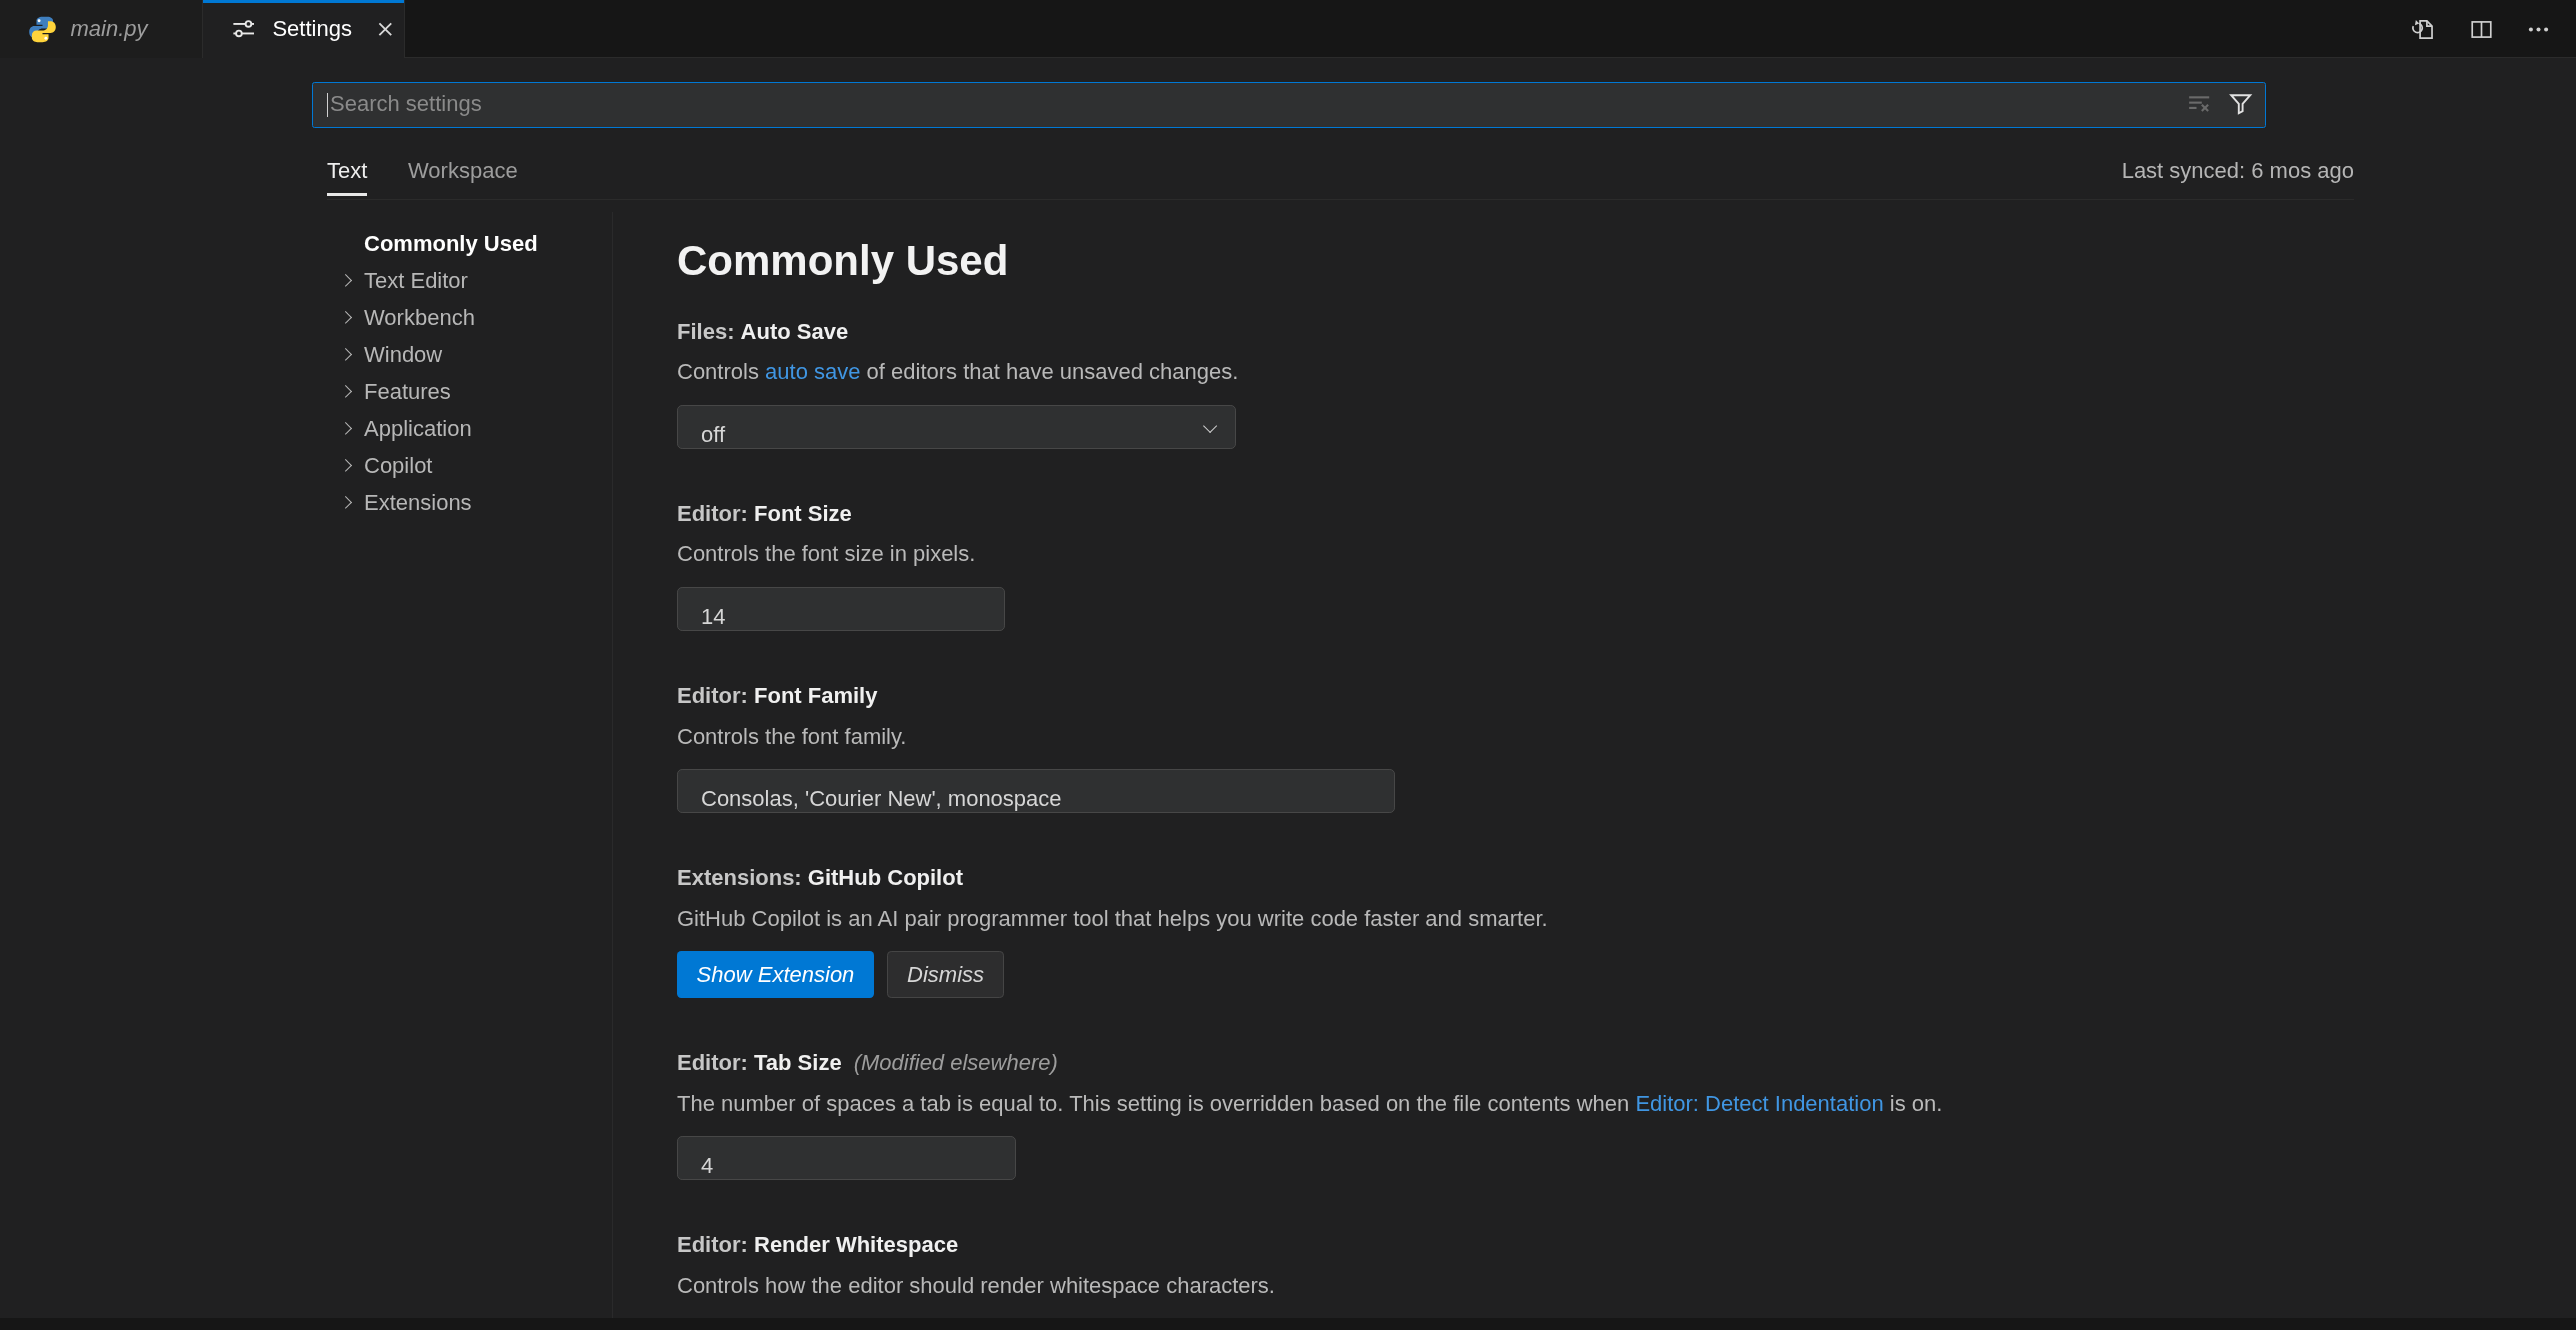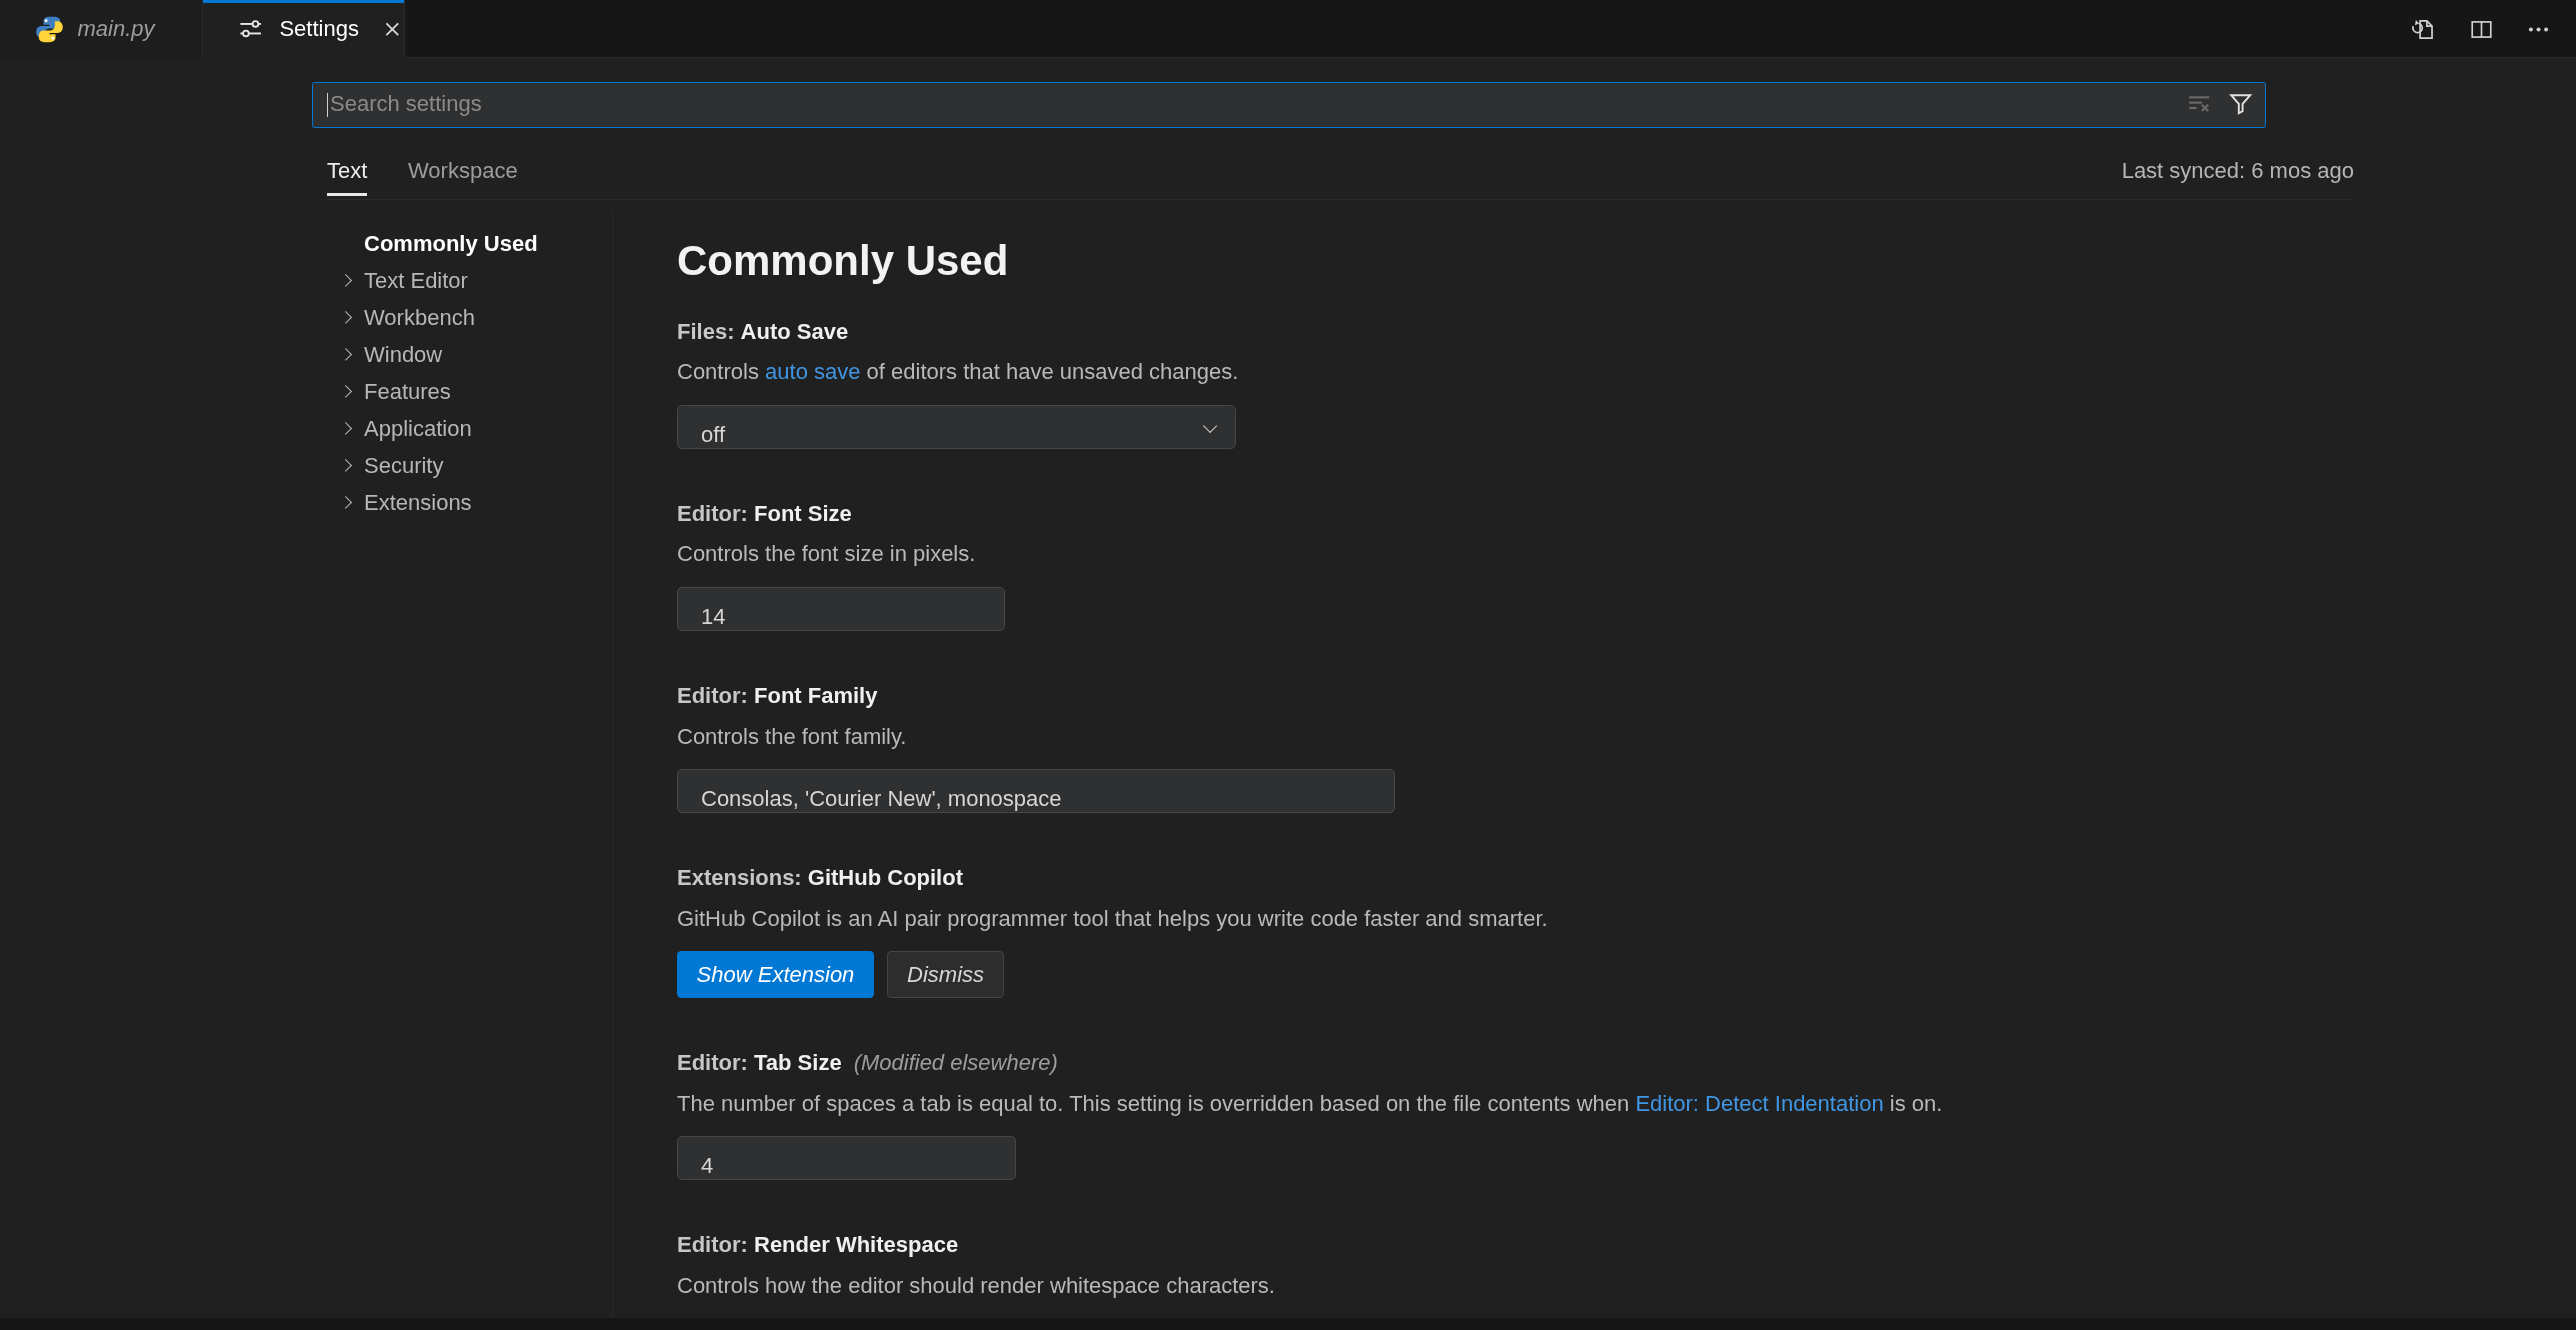--- a/index.html
+++ b/index.html
@@ -17,21 +17,21 @@
   }
   *{box-sizing:border-box;margin:0;padding:0}
   html,body{width:2576px;height:1330px;overflow:hidden;background:var(--bg-editor);
     font-family:"Liberation Sans","DejaVu Sans",sans-serif;color:var(--text-bright);}
   .stage{position:relative;width:2576px;height:1330px;}
 
   
   .tabbar{position:absolute;left:0;top:0;width:100%;height:58px;background:var(--bg-strip);}
   .tabbar .bottom-line{position:absolute;left:0;right:0;bottom:0;height:0.8px;background:var(--border);}
   .tab{position:absolute;top:0;height:58px;display:flex;align-items:center;gap:13.5px;
-    padding:0 35px;font-size:22px;cursor:default;text-align:right;}
+    padding:0 28px;font-size:22px;cursor:default;text-align:right;}
   .tab.inactive{left:0;width:203px;background:var(--bg-tab-inactive);color:var(--text-faint);
     border-right:0.8px solid var(--border);font-style:italic;}
   .tab.active{left:203px;width:202px;background:var(--bg-editor);color:#fff;z-index:2;
     border-right:0.8px solid var(--border);gap:16px;}
   .tab.active::before{content:"";position:absolute;left:0;right:0;top:0;height:2.5px;background:var(--accent);}
   .tab .close{margin-left:8.5px;display:flex;align-items:center;justify-content:center;
     width:29px;height:29px;border-radius:6.8px;}
   .editor-actions{position:absolute;right:22px;top:0;height:58px;display:flex;align-items:center;gap:27px;z-index:2;}
   .editor-actions .act{width:30.5px;height:30.5px;display:flex;align-items:center;justify-content:center;}
 
@@ -195,21 +195,21 @@
       <div class="toc-item">
         <span class="chev"></span>
         <span>Features</span>
       </div>
       <div class="toc-item">
         <span class="chev"></span>
         <span>Application</span>
       </div>
       <div class="toc-item">
         <span class="chev"></span>
-        <span>Security</span>
+        <span>Copilot</span>
       </div>
       <div class="toc-item">
         <span class="chev"></span>
         <span>Extensions</span>
       </div>
     </div>
   <div class="sash"></div>
 
   <div class="body-col">
     <div class="page-title">Commonly Used</div>

